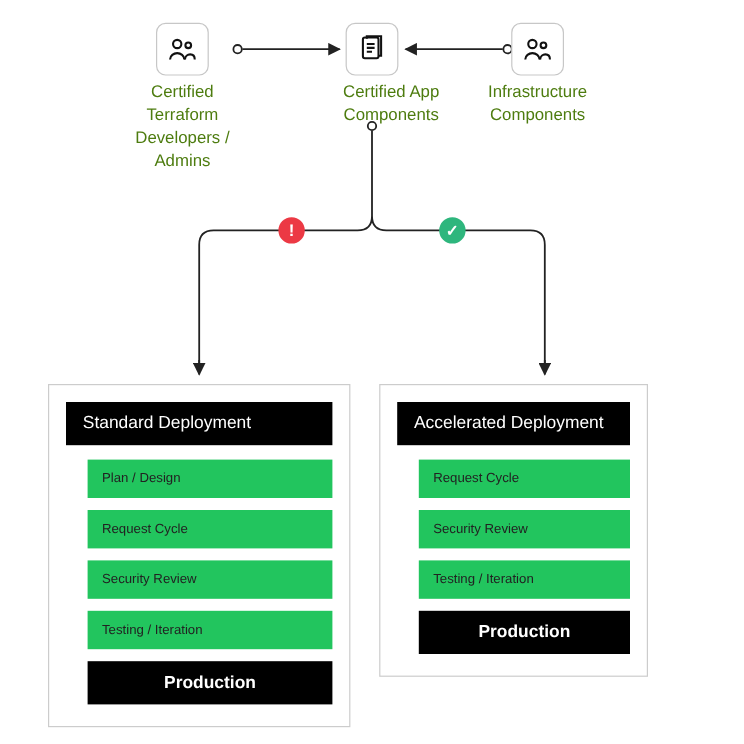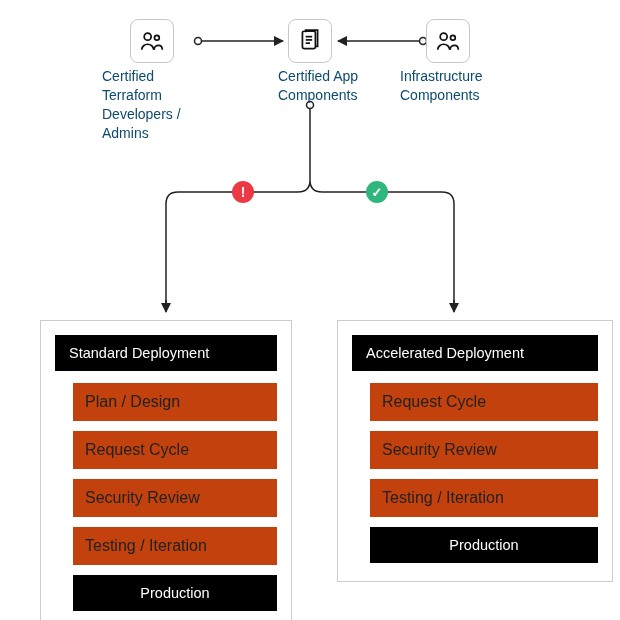--- a/index.html
+++ b/index.html
@@ -20,22 +20,22 @@
     border-radius: 8px;
     background: #fff;
     display: flex;
     align-items: center;
     justify-content: center;
   }
   .top-label {
     position: absolute;
     font-size: 14px;
     line-height: 1.35;
-    color: #0c4a6e;
-    text-align: left;
+    color: #4d7c0f;
+    text-align: center;
     font-weight: 500;
   }
   svg.connector { position: absolute; top: 0; left: 0; pointer-events: none; }
   .badge {
     position: absolute;
     width: 22px;
     height: 22px;
     border-radius: 50%;
     display: flex;
     align-items: center;
@@ -53,31 +53,31 @@
   }
   .panel-header {
     background: #000;
     color: #fff;
     font-size: 14.5px;
     font-weight: 500;
     padding: 10px 14px;
     margin-bottom: 12px;
   }
   .step {
-    background: #c2410c;
+    background: #22c55e;
     color: #222;
-    font-size: 16px;
+    font-size: 11px;
     padding: 10px 12px;
     margin: 0 0 10px 18px;
   }
   .prod {
     background: #000;
     color: #fff;
     font-size: 14.5px;
-    font-weight: 400;
+    font-weight: 700;
     text-align: center;
     padding: 10px 12px;
     margin: 0 0 0 18px;
   }
 </style>
 </head>
 <body>
 
 <svg class="connector" width="620" height="620">
   <defs>
@@ -145,19 +145,19 @@
 
 <div class="panel" style="left:40px; top:320px; width:252px;">
   <div class="panel-header">Standard Deployment</div>
   <div class="step">Plan / Design</div>
   <div class="step">Request Cycle</div>
   <div class="step">Security Review</div>
   <div class="step">Testing / Iteration</div>
   <div class="prod">Production</div>
 </div>
 
-<div class="panel" style="left:337px; top:320px; width:276px;">
+<div class="panel" style="left:316px; top:320px; width:224px;">
   <div class="panel-header">Accelerated Deployment</div>
   <div class="step">Request Cycle</div>
   <div class="step">Security Review</div>
   <div class="step">Testing / Iteration</div>
   <div class="prod">Production</div>
 </div>
 
 </body></html>

